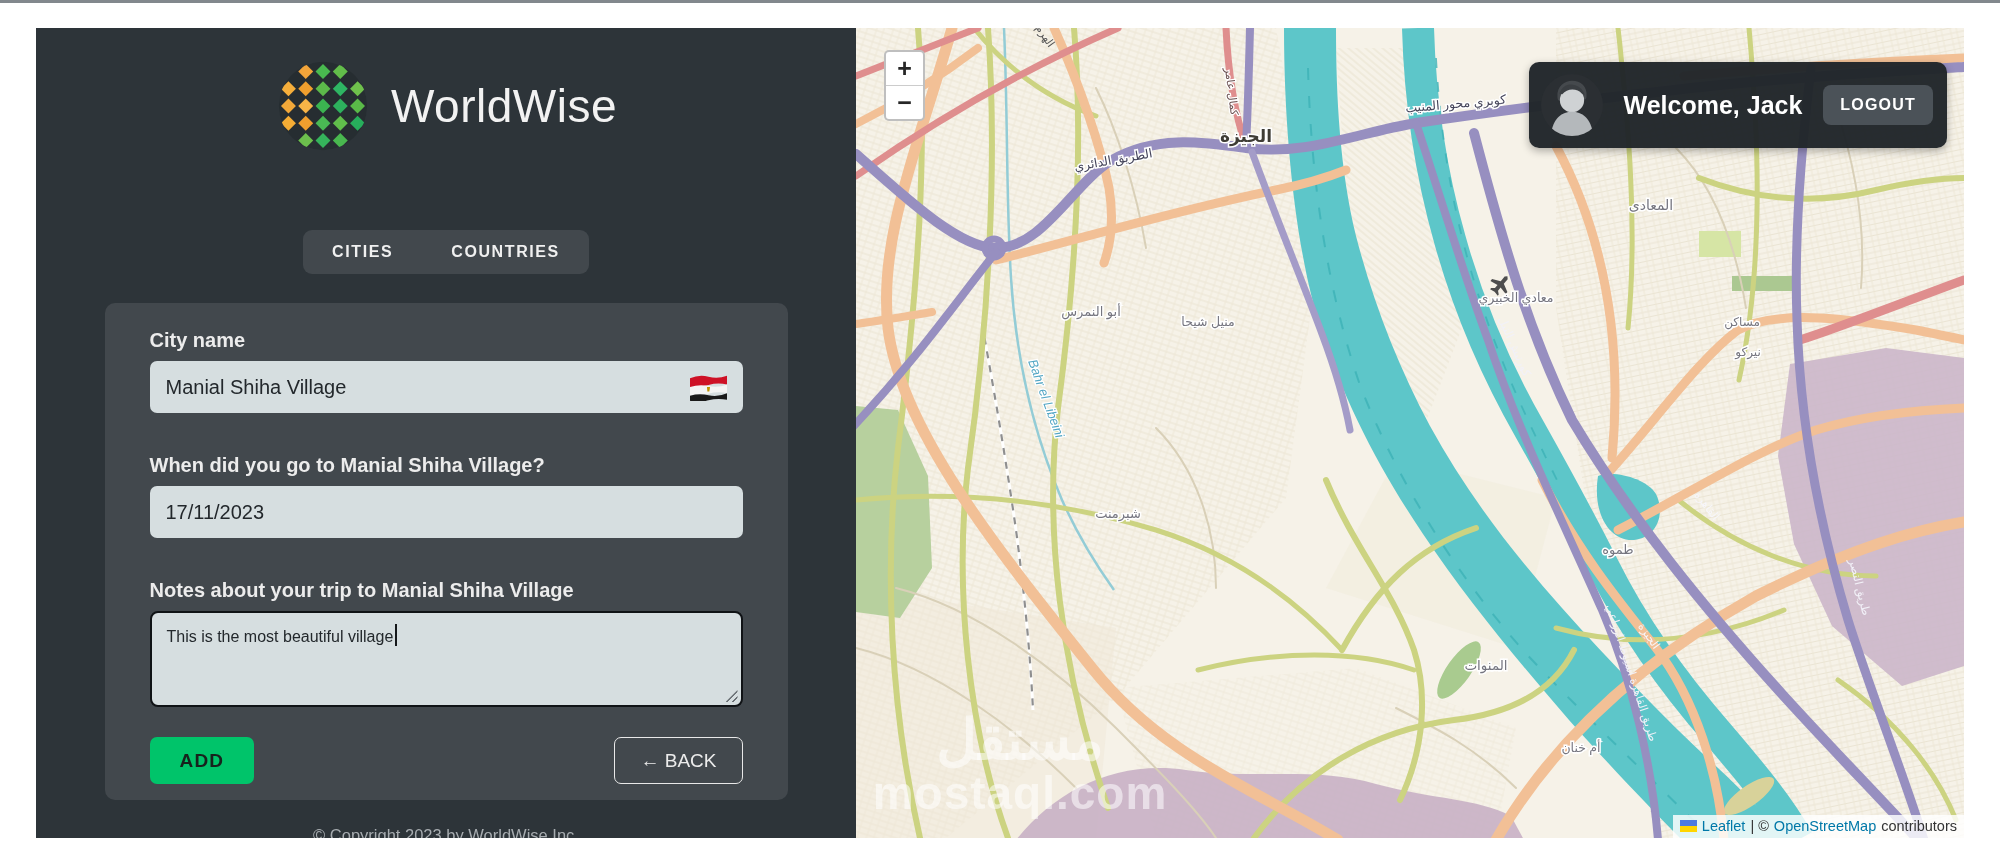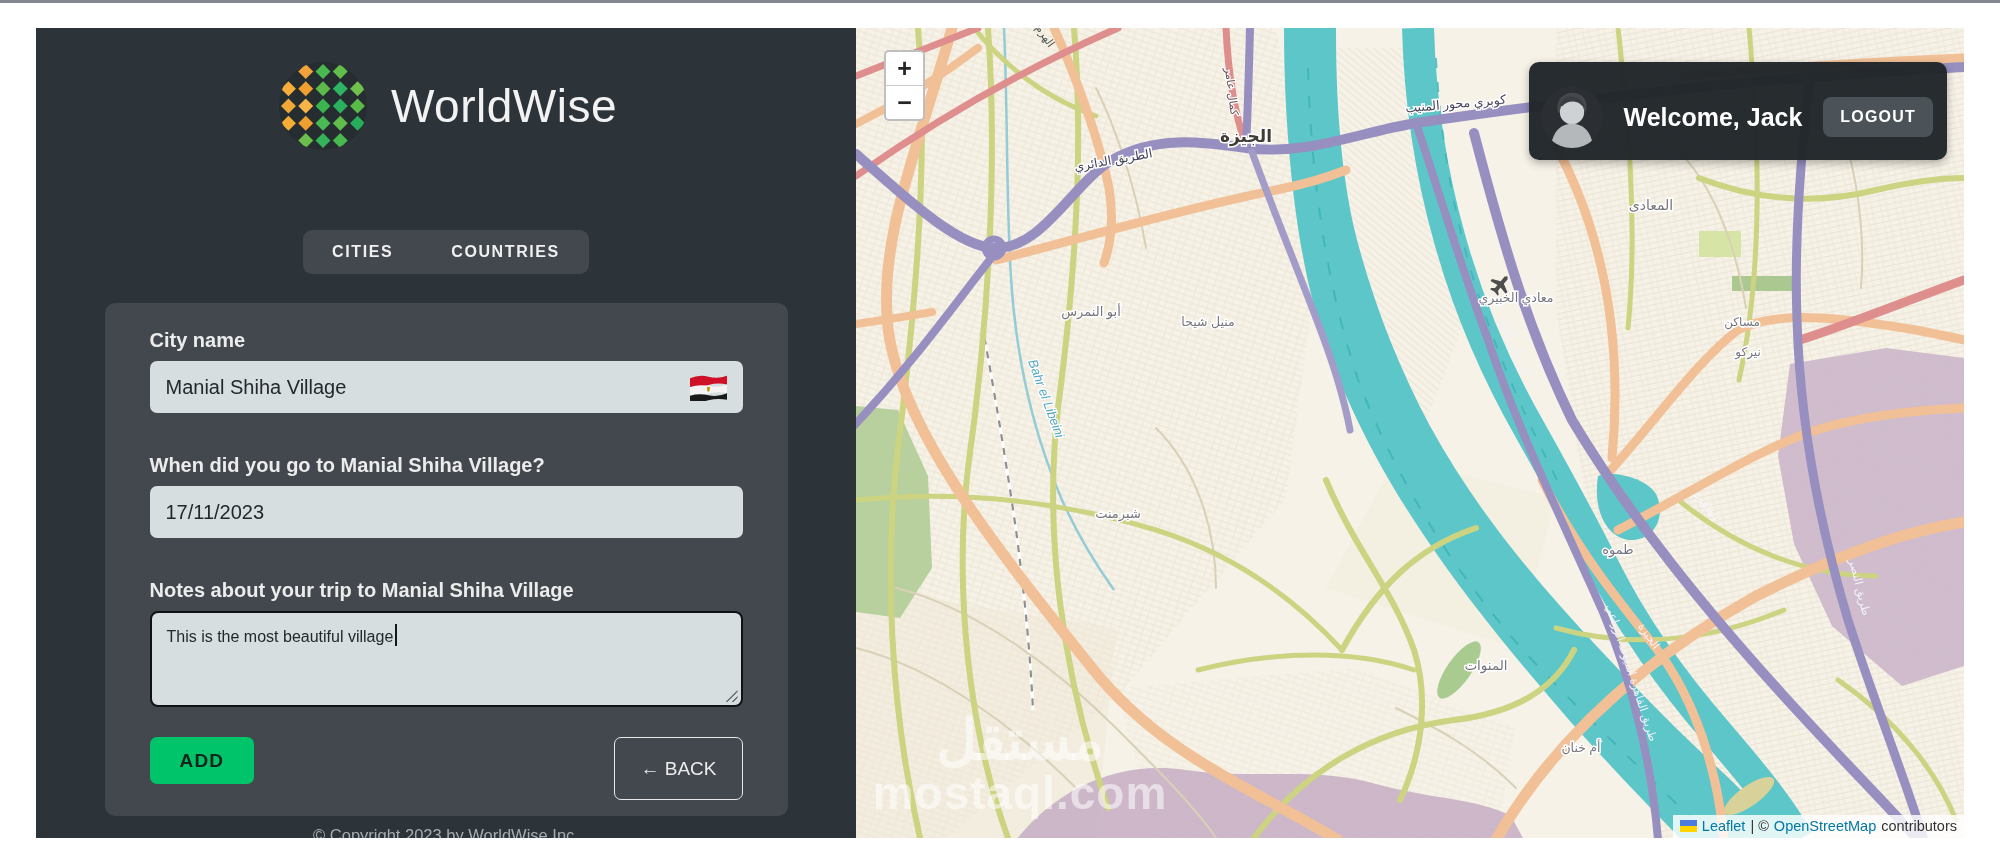--- a/index.html
+++ b/index.html
@@ -16,29 +16,29 @@
   .cityform{margin-top:29px;width:683px;box-sizing:border-box;background:#42484d;border-radius:10px;padding:25px 45px 16px;}
   .fgroup{display:flex;flex-direction:column;gap:9px;margin-bottom:40px;}
   .flabel{font-size:20px;font-weight:700;color:#ececec;line-height:24px;}
   .input{height:52px;background:#d6dee0;border-radius:7px;padding:0 16px;display:flex;align-items:center;justify-content:space-between;font-size:20px;color:#23282c;}
   .flag{width:37px;height:27px;}
   .textarea{height:96px;box-sizing:border-box;background:#d6dee0;border:2.5px solid #101316;border-radius:8px;padding:11px 15px;font-size:16px;color:#23282c;position:relative;}
   .caret{display:inline-block;width:2px;height:22px;background:#15181b;vertical-align:-4px;margin-left:2px;}
   .resize{position:absolute;right:3px;bottom:3px;width:12px;height:12px;background:repeating-linear-gradient(135deg,transparent 0 3px,#6a7075 3px 4.6px);clip-path:polygon(100% 0,100% 100%,0 100%);}
   .btnrow{display:flex;justify-content:space-between;margin-top:30px;}
   .btn-add{background:#00c46a;border:none;color:#17231d;font-weight:800;font-size:19px;letter-spacing:1.2px;padding:0 30px;height:47px;border-radius:7px;cursor:pointer;font-family:inherit;}
-  .btn-back{background:transparent;border:1.5px solid #e8e8e8;color:#ececec;font-size:19px;padding:0 25px;height:63px;border-radius:7px;cursor:pointer;font-family:inherit;}
+  .btn-back{background:transparent;border:1.5px solid #e8e8e8;color:#ececec;font-size:19px;padding:0 25px;height:47px;border-radius:7px;cursor:pointer;font-family:inherit;}
   .copyright{position:absolute;bottom:-7px;left:0;right:0;margin:0;text-align:center;color:#a7acb0;font-size:16.5px;}
   
   .map{flex:1;position:relative;background:#f6f2e8;overflow:hidden;}
   .map > svg.tiles{position:absolute;inset:0;width:100%;height:100%;display:block;}
   .zoomctl{position:absolute;left:28px;top:22px;width:37px;background:#fff;border:2px solid rgba(0,0,0,.25);border-radius:5px;overflow:hidden;box-sizing:content-box;}
   .zbtn{height:33px;display:flex;align-items:center;justify-content:center;font-size:25px;font-weight:700;color:#262626;cursor:pointer;}
   .zbtn.zin{border-bottom:1px solid #ccc;}
-  .userbox{position:absolute;top:34px;right:17px;height:86px;background:rgba(32,37,41,.97);border-radius:10px;display:flex;align-items:center;gap:21px;padding:12px 14px 0 12px;box-shadow:0 3px 8px rgba(0,0,0,.3);}
+  .userbox{position:absolute;top:34px;right:17px;height:86px;background:rgba(32,37,41,.97);border-radius:10px;display:flex;align-items:center;gap:21px;padding:0 14px 0 12px;box-shadow:0 3px 8px rgba(0,0,0,.3);}
   .avatar{width:62px;height:62px;border-radius:50%;overflow:hidden;flex-shrink:0;}
   .welcome{font-size:25px;font-weight:600;color:#fff;white-space:nowrap;}
   .btn-logout{background:#4b5258;color:#fff;border:none;border-radius:8px;font-size:16px;font-weight:700;letter-spacing:1.2px;padding:11px 17px;cursor:pointer;font-family:inherit;}
   .attribution{position:absolute;right:0;bottom:0;background:rgba(255,255,255,.82);font-size:14.5px;color:#333;padding:3px 7px 4px;display:flex;align-items:center;gap:5px;white-space:nowrap;}
   .attribution a{color:#0078a8;text-decoration:none;cursor:pointer;}
   .uaflag{width:17px;height:12px;display:inline-block;}
   
   .watermark{position:absolute;left:870px;top:712px;width:300px;text-align:center;color:rgba(255,255,255,.55);line-height:1;pointer-events:none;z-index:40;}
   .wm-ar{font-size:56px;font-weight:700;}
   .wm-en{font-size:46px;font-weight:700;letter-spacing:1px;margin-top:2px;}

